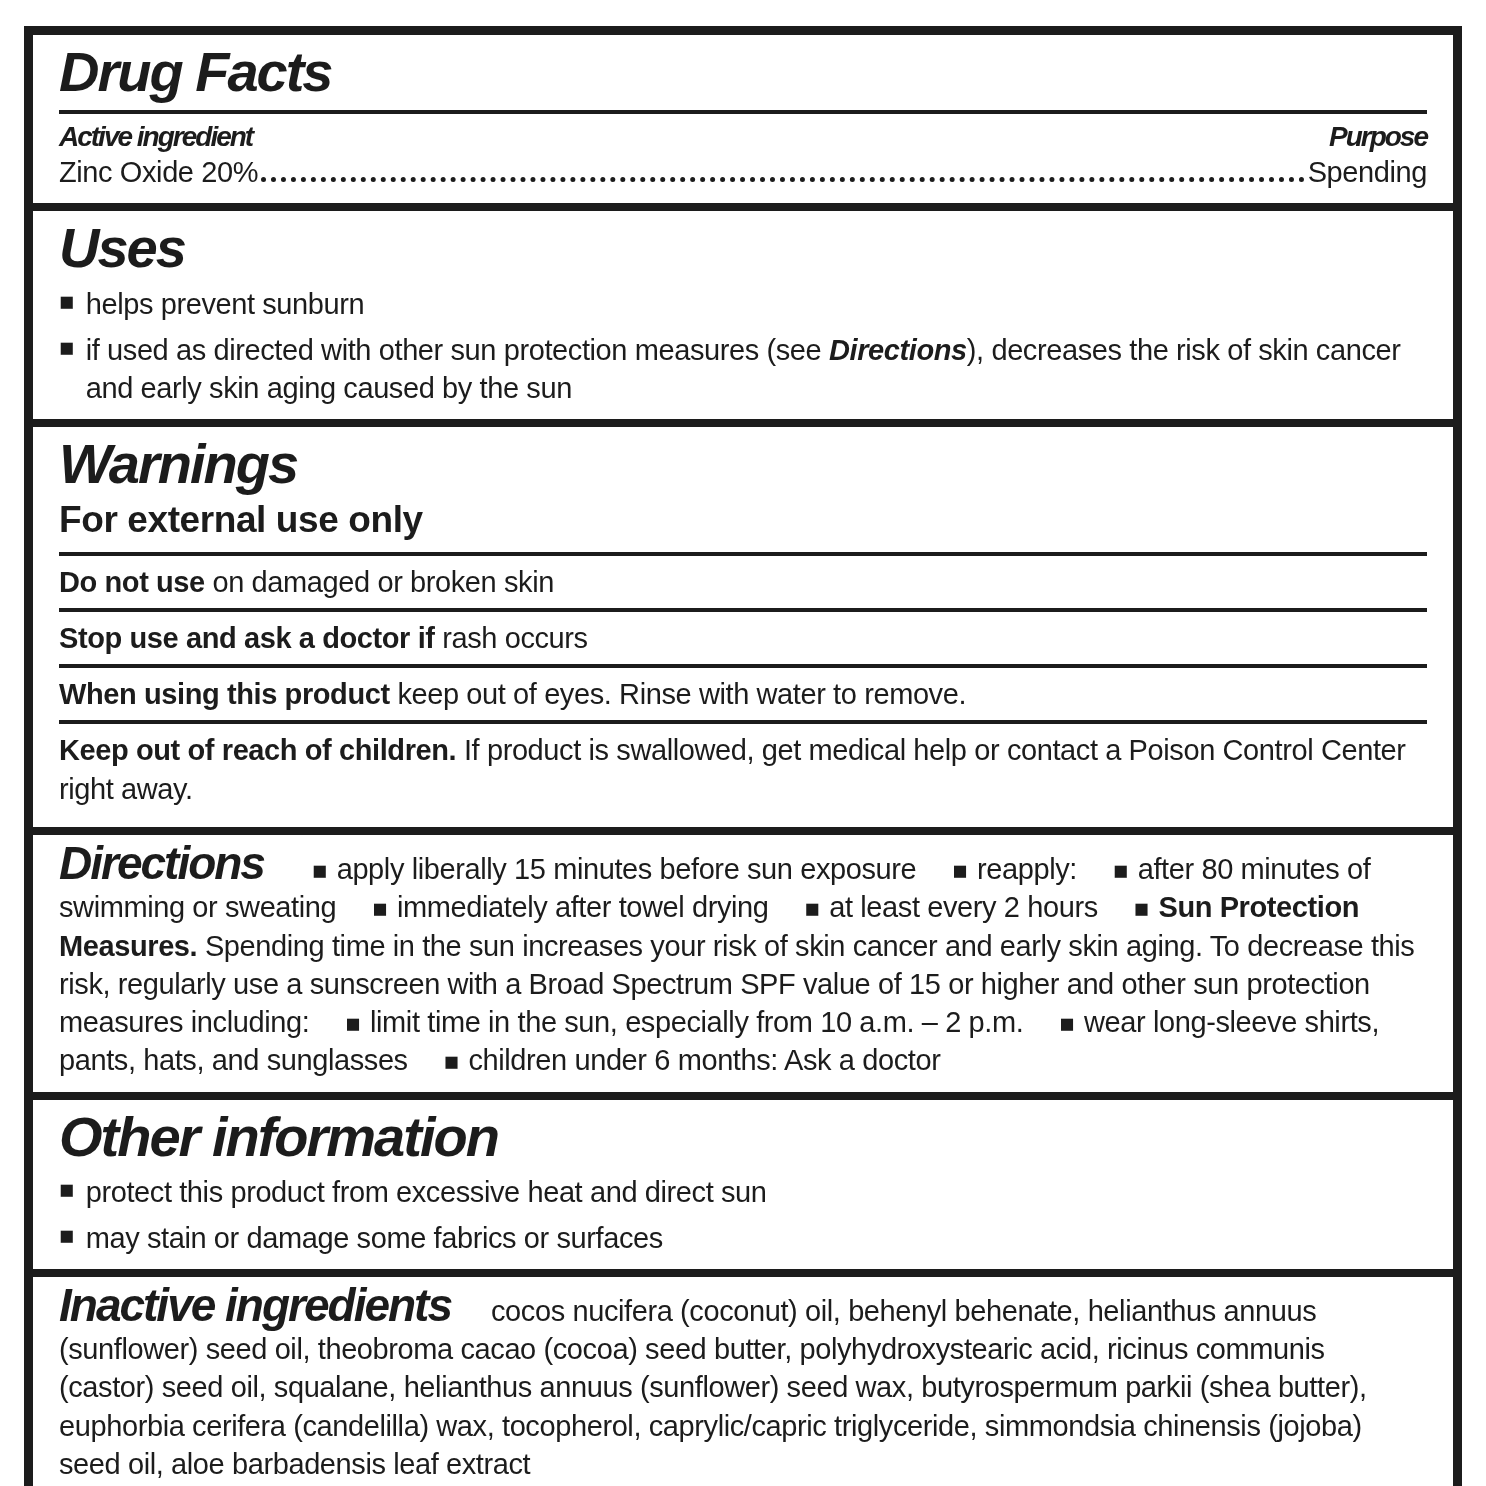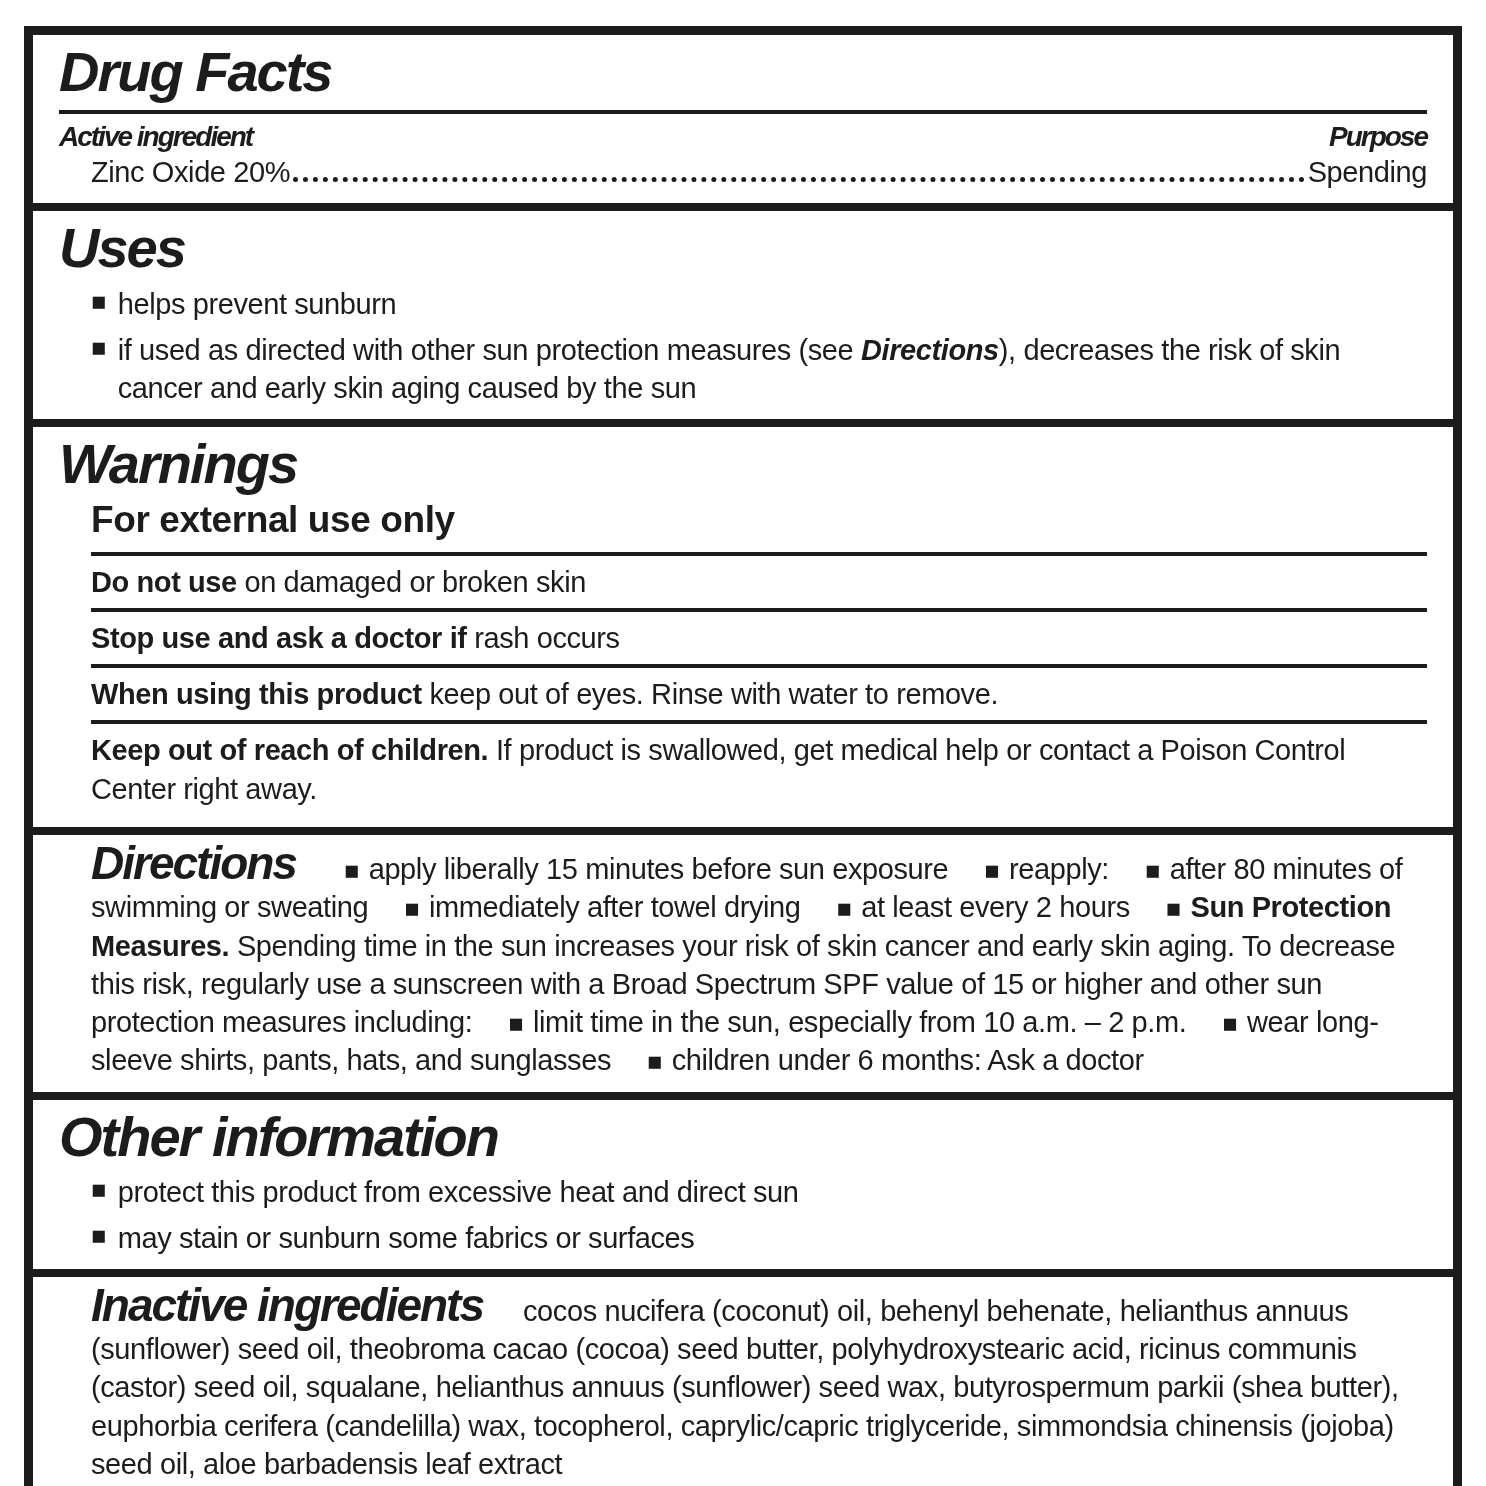--- a/index.html
+++ b/index.html
@@ -32,21 +32,20 @@
   .h-title  { font-size: 56px; }
   .h-sec    { font-size: 56px; margin-bottom: 6px; }
   .h-sub    { font-size: 28px; }
   .h-inline { font-size: 46px; margin-right: 48px; line-height: 0.9; letter-spacing: -2px; }
 
   
   .bodytext, .warn-row, .bullet-item, .flow, .leader-row {
     font-size: 29px;
     letter-spacing: -0.4px;
     line-height: 1.32;
-    margin-left: 32px;
   }
 
   .thin-rule {
     border: none;
     border-top: 4px solid #1c1c1c;
     margin: 8px 0 8px;
   }
 
   .two-col {
     display: flex;
@@ -147,21 +146,21 @@
   </div>
 
   <div class="sec">
     <h2 class="h-sec">Other information</h2>
     <div class="bullet-item">
       <span class="bullet">■</span>
       <span>protect this product from excessive heat and direct sun</span>
     </div>
     <div class="bullet-item">
       <span class="bullet">■</span>
-      <span>may stain or sunburn some fabrics or surfaces</span>
+      <span>may stain or damage some fabrics or surfaces</span>
     </div>
   </div>
 
   <div class="sec">
     <div class="flow">
       <span class="h-inline" style="margin-right:40px">Inactive ingredients</span><span class="ii-text">cocos nucifera (coconut) oil, behenyl behenate, helianthus annuus (sunflower) seed oil, theobroma cacao (cocoa) seed butter, polyhydroxystearic acid, ricinus communis (castor) seed oil, squalane, helianthus annuus (sunflower) seed wax, butyrospermum parkii (shea butter), euphorbia cerifera (candelilla) wax, tocopherol, caprylic/capric triglyceride, simmondsia chinensis (jojoba) seed oil, aloe barbadensis leaf extract</span>
     </div>
   </div>
 
   <div class="sec">

